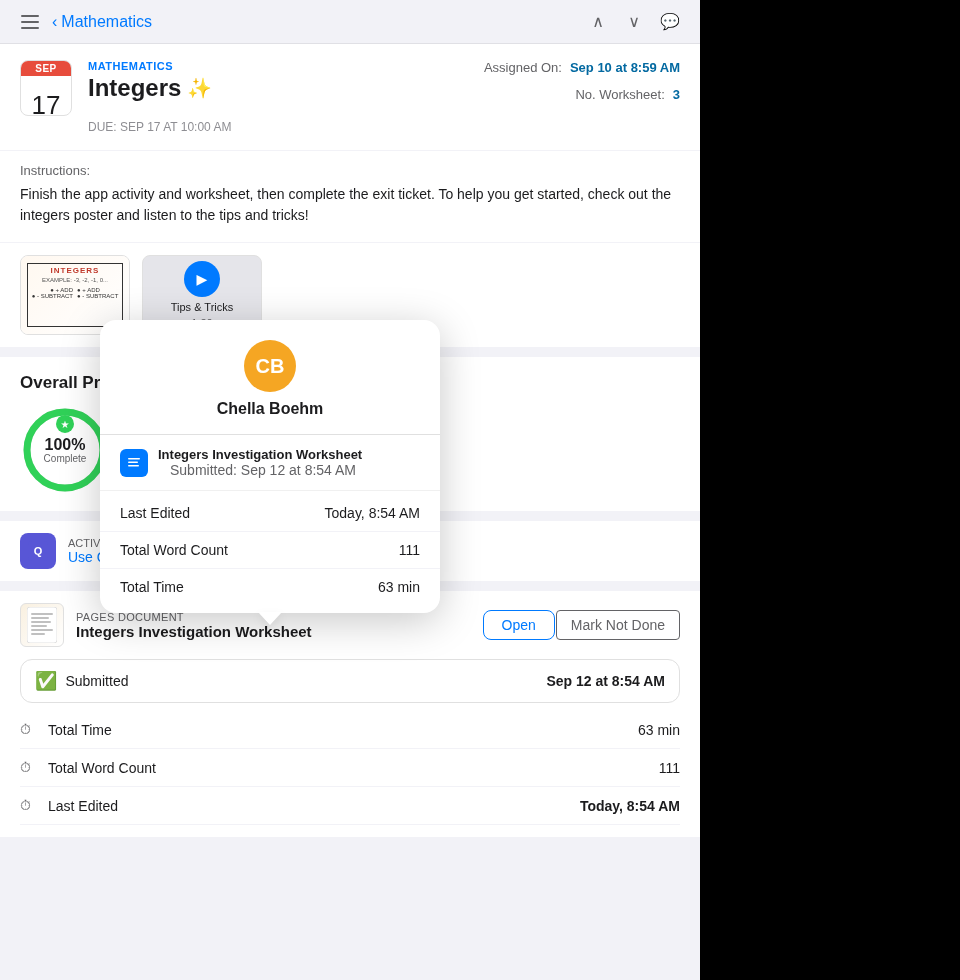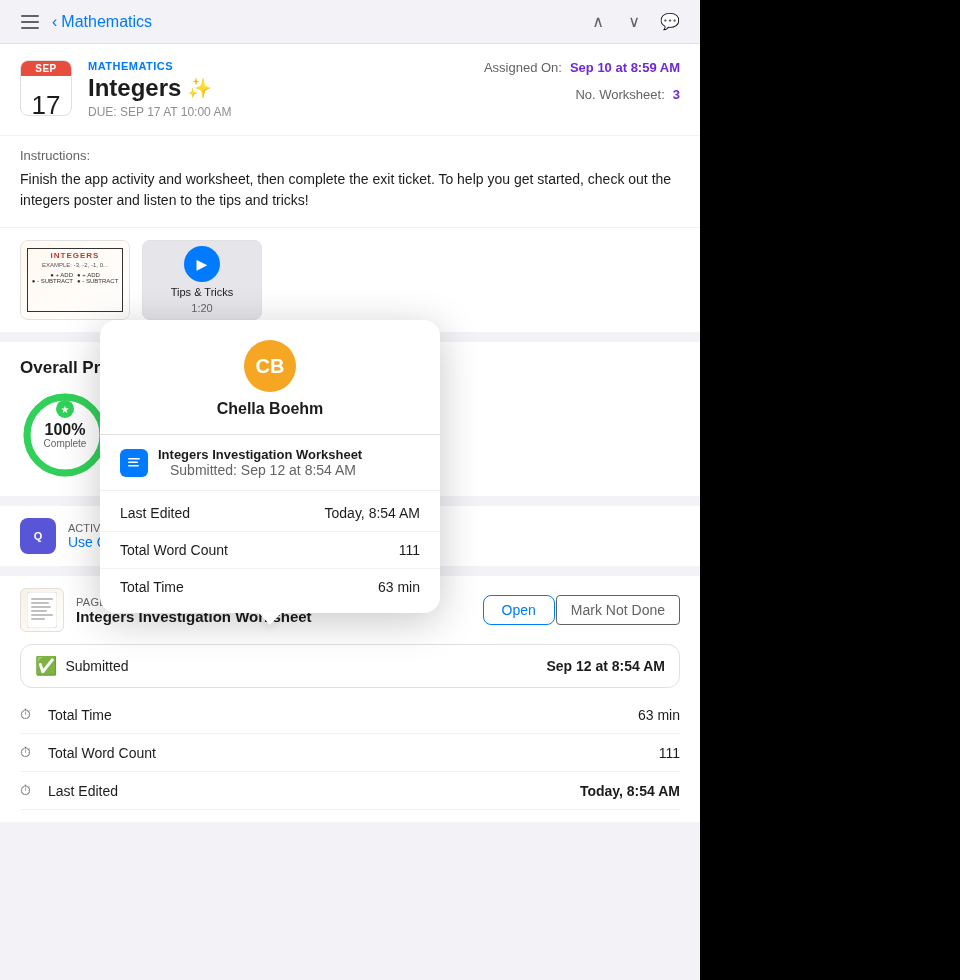--- a/index.html
+++ b/index.html
@@ -118,39 +118,39 @@
       display: flex;
       align-items: center;
       gap: 6px;
     }
     .sparkle {
       font-size: 20px;
     }
     .due-date {
       font-size: 12px;
       color: #8e8e93;
-      margin-top: 3px;
+      margin-top: 18px;
       text-transform: uppercase;
     }
     .assignment-meta {
       display: flex;
       flex-direction: column;
       gap: 12px;
       align-items: flex-end;
       font-size: 13px;
     }
     .meta-row {
       display: flex; gap: 8px;
     }
     .meta-label {
       color: #636366;
     }
     .meta-value {
       font-weight: 600;
-      color: #6d28d9;
+      color: #0369a1;
     }
 
     
     .instructions-section {
       background: #fff;
       padding: 12px 20px 16px;
       margin-top: 1px;
     }
     .instructions-label {
       font-size: 13px;

